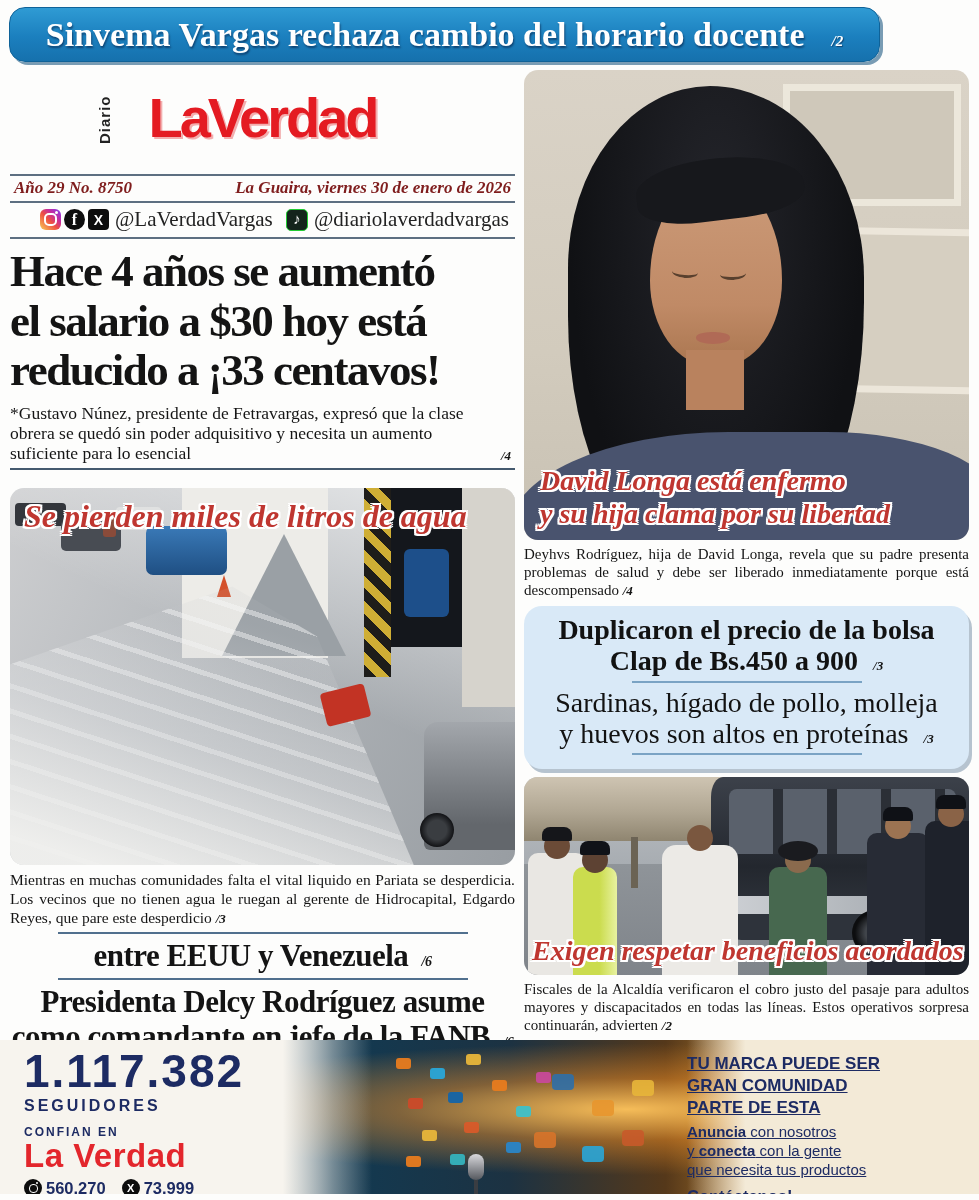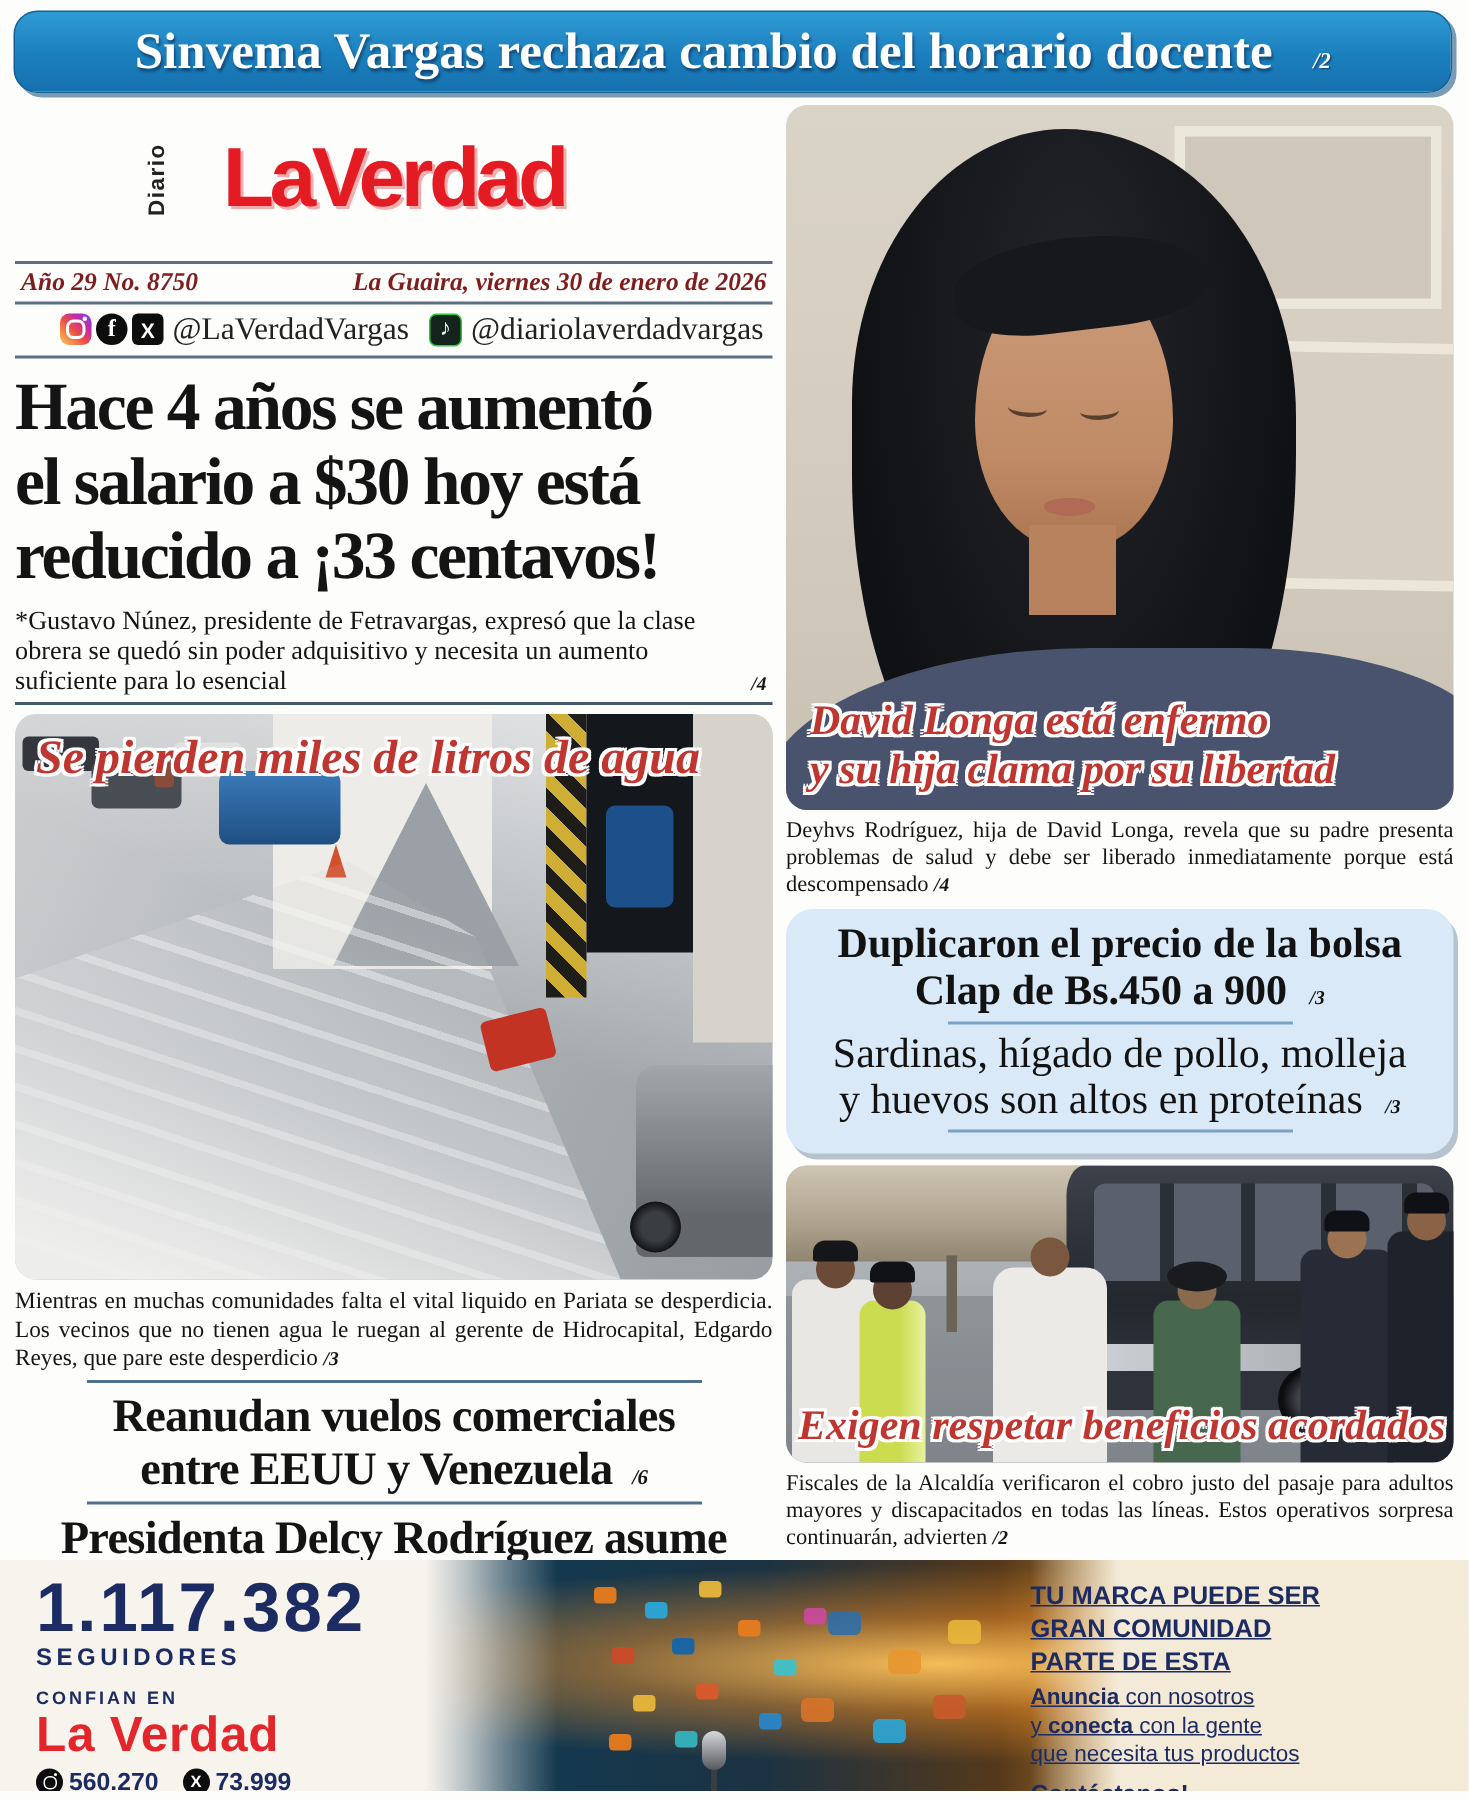--- a/index.html
+++ b/index.html
@@ -1,21 +1,21 @@
 <!DOCTYPE html>
 <html><head>
 <meta charset="utf-8">
 <style>
   * { margin:0; padding:0; box-sizing:border-box; }
   html,body { width:979px; height:1200px; background:#ffffff; overflow:hidden;
               font-family:"Liberation Serif", serif; }
   .page { position:relative; width:979px; height:1200px; background:#fdfdfc; }
 
   
-  .top-banner { position:absolute; left:9px; top:7px; width:959px; height:55px;
+  .top-banner { position:absolute; left:9px; top:7px; width:871px; height:55px;
     border-radius:16px; background:linear-gradient(180deg,#2f9bd4 0%,#1b7fbe 55%,#1671ad 100%);
     box-shadow:3px 3px 0 rgba(13,77,120,.55); border:1px solid #0f6298;
     display:flex; align-items:center; justify-content:center; gap:27px; }
   .top-banner .bh { color:#fff; font-weight:bold; font-size:34px;
     text-shadow:1px 2px 2px rgba(0,0,30,.45); white-space:nowrap; }
   .top-banner .bref { color:#fff; font-style:italic; font-weight:bold; font-size:15px; margin-top:14px;
     text-shadow:1px 1px 1px rgba(0,0,30,.45); }
 
   
   .cols { position:absolute; top:70px; left:10px; width:959px; display:flex; gap:9px; }
@@ -58,21 +58,21 @@
   .subref { position:absolute; right:4px; bottom:0; font-size:13px; font-weight:bold; font-style:italic; }
   .lead-rule { border-top:2px solid #44596e; margin-top:5px; }
 
   
   .photo { position:relative; overflow:hidden; border-radius:14px; }
   .ov-title { position:absolute; z-index:5; font-style:italic; font-weight:bold; color:#bf3630;
     text-shadow:-2px -2px 0 #fff,2px -2px 0 #fff,-2px 2px 0 #fff,2px 2px 0 #fff,
                 -2px 0 0 #fff,2px 0 0 #fff,0 -2px 0 #fff,0 2px 0 #fff; }
 
   
-  .ph-street { margin-top:6px; height:377px;
+  .ph-street { margin-top:18px; height:377px;
     background:linear-gradient(115deg,#cdced0 0%,#b2b6ba 45%,#989da2 100%); }
   .st-sun { position:absolute; inset:0;
     background:linear-gradient(205deg,rgba(255,255,255,.8) 0%,rgba(255,255,255,0) 48%); }
   .st-wall { position:absolute; left:34%; top:0; width:29%; height:45%; background:#edece8; }
   .st-tri { position:absolute; left:42%; top:12%; width:0; height:0;
     border-left:62px solid transparent; border-right:62px solid transparent;
     border-bottom:122px solid #9aa0a5; }
   .st-hazard { position:absolute; left:70%; top:0; width:5.5%; height:50%;
     background:repeating-linear-gradient(45deg,#1e1d1a 0 9px,#cfae35 9px 18px); }
   .st-dark { position:absolute; left:75.5%; top:0; width:14%; height:42%; background:#14171c; }
@@ -295,21 +295,20 @@
       </div>
 
       <div class="caption">
         <span>Mientras en muchas comunidades falta el vital liquido en Pariata se desperdicia. Los vecinos que no tienen agua le ruegan al gerente de Hidrocapital, Edgardo Reyes, que pare este desperdicio</span>
         <span class="cref">/3</span>
       </div>
 
       <div class="center-rule"></div>
 
       <div class="subheadline">
-        <div>Reanudan vuelos comerciales</div>
         <div>
           <span>entre EEUU y Venezuela</span>
           <span class="href">/6</span>
         </div>
       </div>
 
       <div class="center-rule"></div>
 
       <div class="subheadline">
         <div>Presidenta Delcy Rodríguez asume</div>

